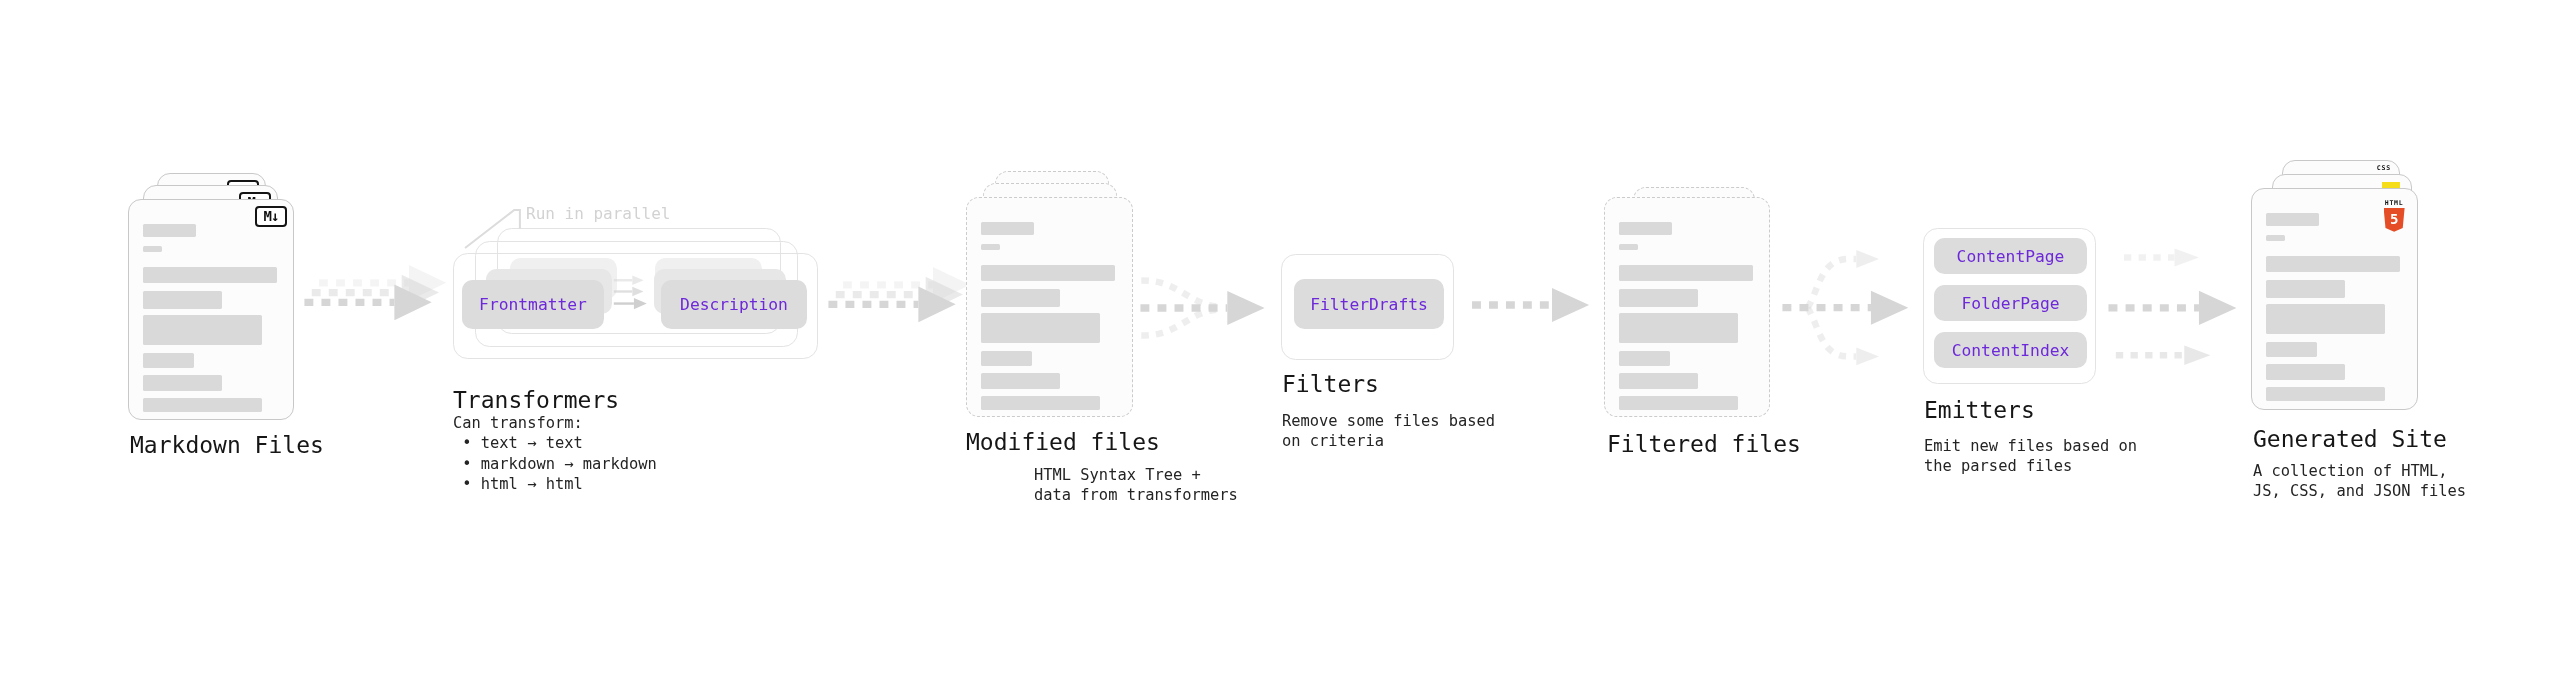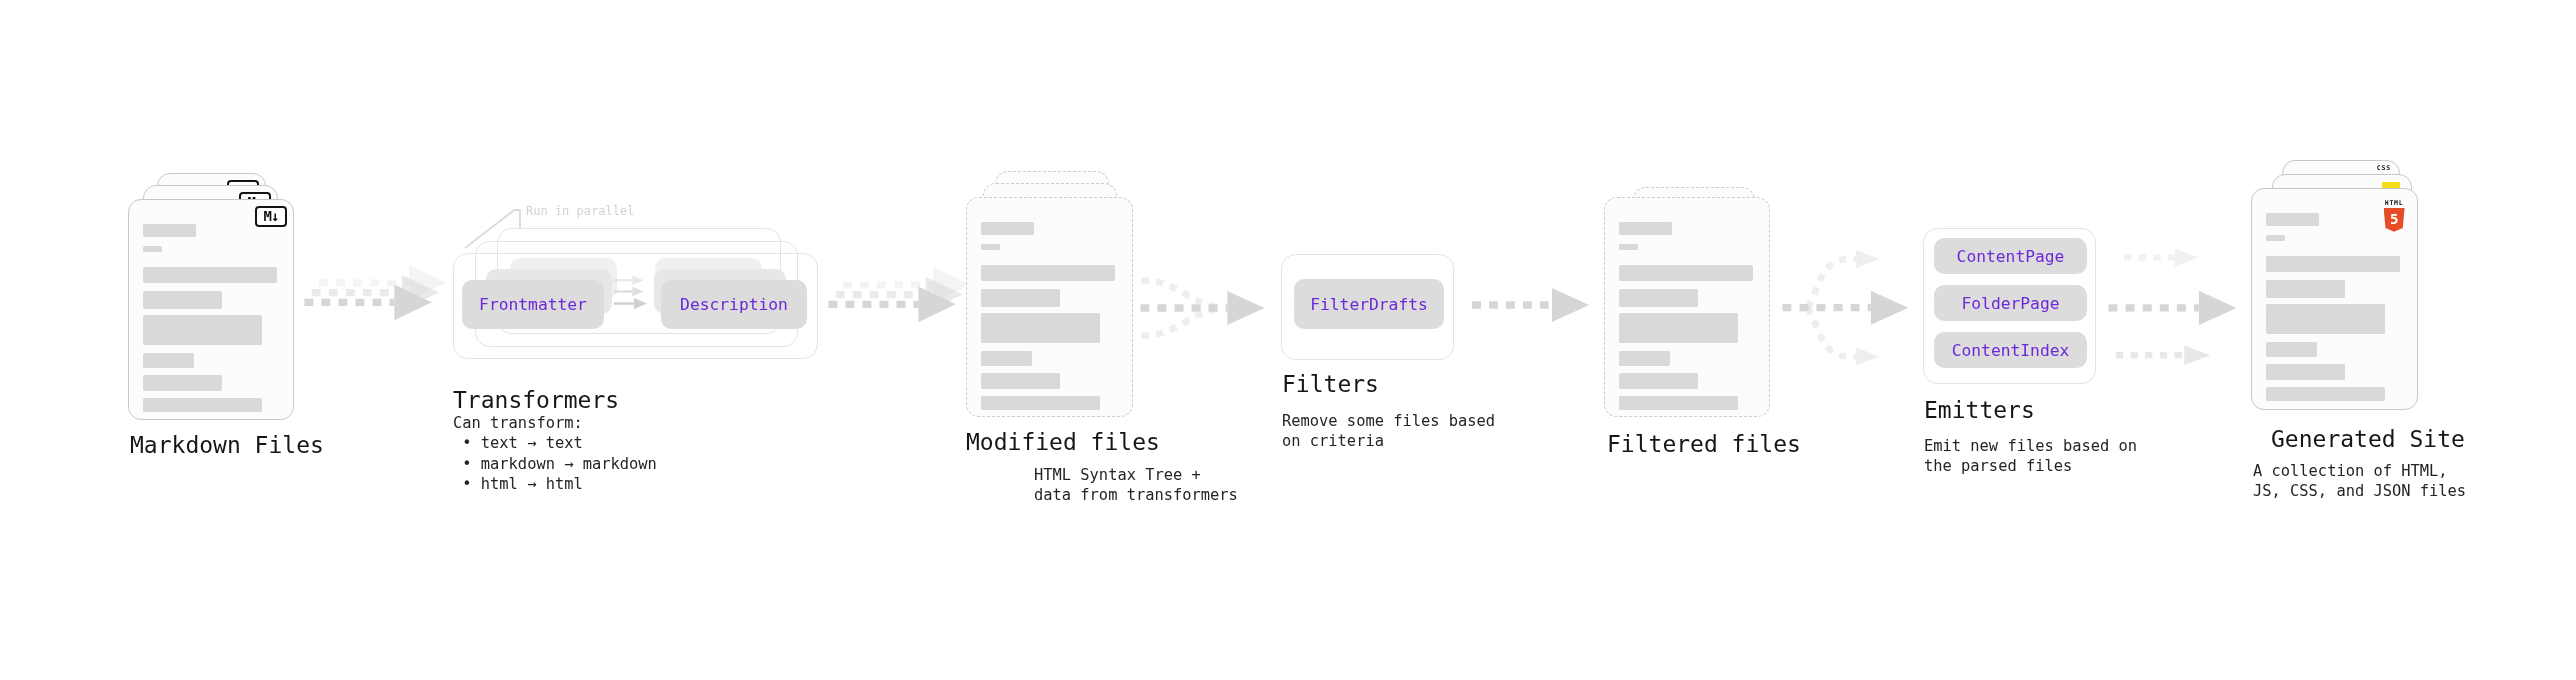--- a/index.html
+++ b/index.html
@@ -50,21 +50,21 @@
     position:absolute; background:#dcdcdc; border-radius:10.6px;
     display:flex; align-items:center; justify-content:center;
     font-size:16.3px; color:#6d28d9; white-space:nowrap;
   }
   .pill.g1 { background:#e7e7e7; }
   .pill.g2 { background:#f0f0f0; }
   
   .stage-title { position:absolute; font-size:23px; font-weight:500; color:#161616; white-space:pre; }
   .stage-caption { position:absolute; font-size:15.4px; color:#242424; line-height:20.3px; }
   .stage-caption div { white-space:pre; }
-  .annotation { position:absolute; font-size:12px; color:#d2d2d2; white-space:pre; }
+  .annotation { position:absolute; font-size:16px; color:#d2d2d2; white-space:pre; }
   svg.arrow { position:absolute; overflow:visible; }
 </style>
 </head>
 <body>
 
 <div class="canvas">
 
   <div>
     <div class="doc-card" style="left:157px; top:173px; width:109px; height:221px;">
       <div class="md-badge">M↓</div>
@@ -276,21 +276,21 @@
       </div>
       <div class="bar b1"></div>
       <div class="bar b2"></div>
       <div class="bar b3"></div>
       <div class="bar b4"></div>
       <div class="bar b5"></div>
       <div class="bar b6"></div>
       <div class="bar b7"></div>
       <div class="bar b8"></div>
     </div>
-    <div class="stage-title" style="left:2253px; top:426px;margin-left:18px;">Generated Site</div>
+    <div class="stage-title" style="left:2253px; top:426px;">Generated Site</div>
     <div class="stage-caption" style="left:2253px; top:461px;">
       <div>A collection of HTML,</div>
       <div>JS, CSS, and JSON files</div>
     </div>
   </div>
 
 </div>
 
 
 </body></html>

